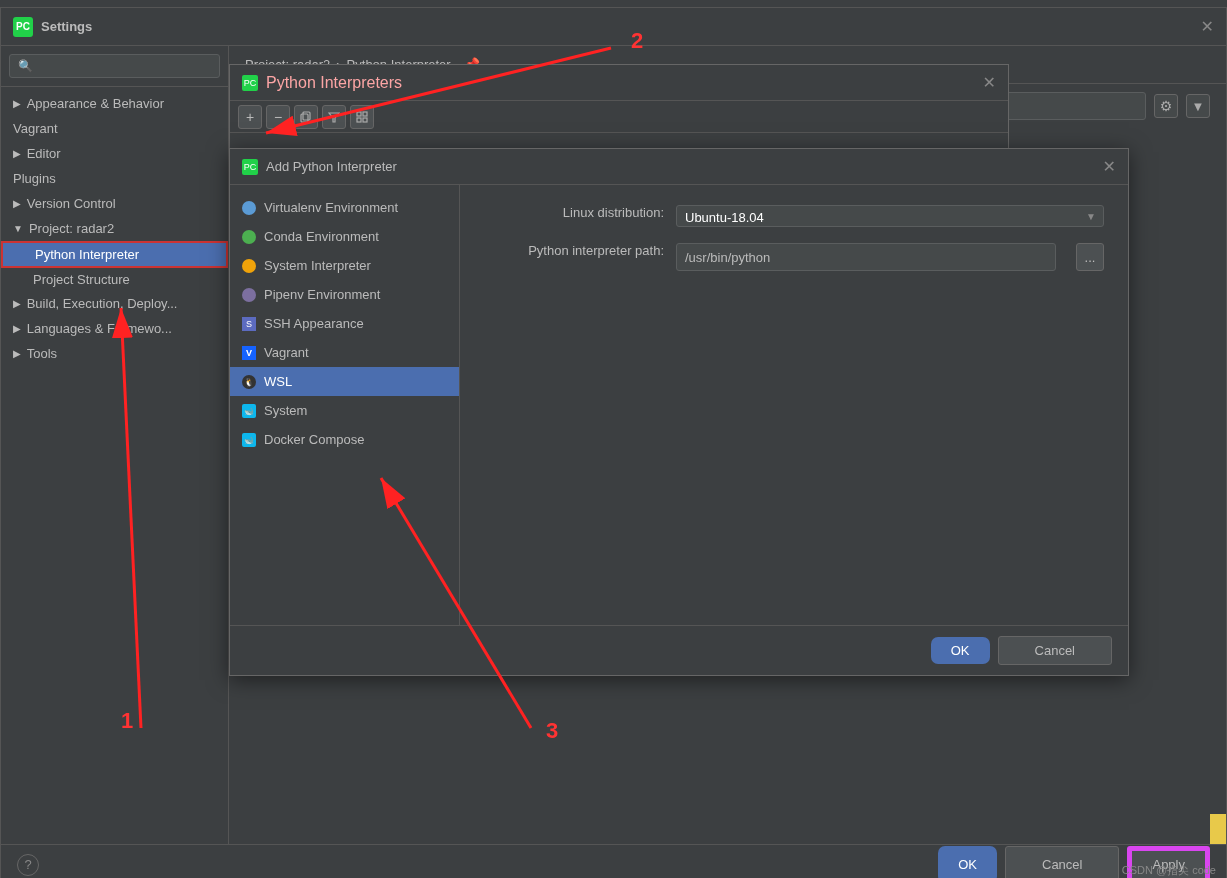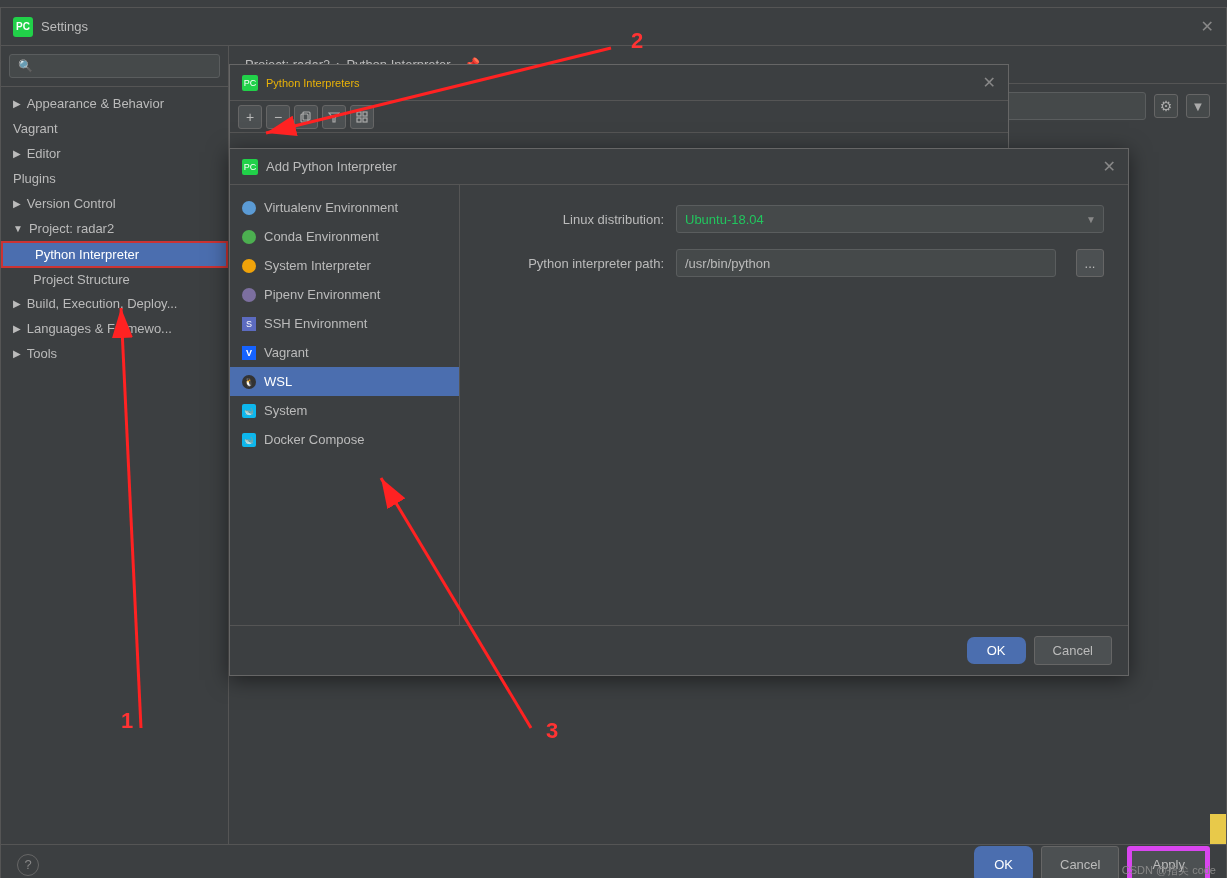--- a/index.html
+++ b/index.html
@@ -38,20 +38,21 @@
       background: #21d149;
       border-radius: 3px;
       margin-right: 8px;
       display: flex; align-items: center; justify-content: center;
       font-size: 10px; color: white; font-weight: bold;
     }
 
     .title-bar .title-text {
       color: #bbbbbb;
       font-size: 13px;
+      font-weight: bold;
     }
 
     .title-bar .close-btn {
       margin-left: auto;
       cursor: pointer;
       color: #888;
       font-size: 16px;
     }
 
     .settings-body {
@@ -165,22 +166,22 @@
     .panel-header .panel-icon {
       width: 16px; height: 16px;
       background: #21d149;
       border-radius: 2px;
       margin-right: 8px;
       font-size: 9px; color: white;
       display: flex; align-items: center; justify-content: center;
     }
 
     .panel-header .panel-title {
-      color: #eab308;
-      font-size: 11px;
+      color: #fca5a5;
+      font-size: 16px;
     }
 
     .panel-header .panel-close {
       margin-left: auto;
       cursor: pointer;
       color: #888;
       font-size: 16px;
     }
 
     .toolbar {
@@ -272,47 +273,47 @@
     .config-panel {
       flex: 1;
       padding: 20px 24px;
       display: flex;
       flex-direction: column;
       gap: 16px;
     }
 
     .config-row {
       display: flex;
-      align-items: center;
+      align-items: flex-start;
       gap: 12px;
     }
 
     .config-label {
       width: 180px;
       color: #bbbbbb;
       text-align: right;
       font-size: 13px;
     }
 
     .select-wrapper {
       position: relative;
       flex: 1;
     }
 
     .select-wrapper select {
       width: 100%;
       background: #45494a;
       border: 1px solid #5a5d5e;
       border-radius: 3px;
-      color: #22c55e;
+      color: #ffffff;
       padding: 4px 8px;
       font-size: 13px;
       appearance: none;
       cursor: pointer;
-      height: 28px;
+      height: 22px;
     }
 
     .select-wrapper::after {
       content: '▼';
       position: absolute;
       right: 8px;
       top: 50%;
       transform: translateY(-50%);
       font-size: 10px;
       color: #888;
@@ -365,21 +366,21 @@
       padding: 6px 20px;
       cursor: pointer;
       font-size: 13px;
     }
 
     .btn-cancel {
       background: #4c5052;
       border: 1px solid #666;
       border-radius: 3px;
       color: #bbbbbb;
-      padding: 6px 18px;
+      padding: 6px 36px;
       cursor: pointer;
       font-size: 13px;
     }
 
     .btn-apply {
       background: #4c5052;
       border: 5px solid #d946ef;
       border-radius: 3px;
       color: #bbbbbb;
       padding: 6px 20px;
@@ -618,21 +619,21 @@
           <span>System Interpreter</span>
         </div>
 
         <div class="interp-item">
           <div style="width:14px;height:14px;border-radius:50%;background:#7c6f9f;flex-shrink:0;"></div>
           <span>Pipenv Environment</span>
         </div>
 
         <div class="interp-item">
           <div style="width:14px;height:14px;background:#5c6bc0;flex-shrink:0;display:flex;align-items:center;justify-content:center;font-size:9px;color:white;">S</div>
-          <span>SSH Environment</span>
+          <span>SSH Appearance</span>
         </div>
 
         <div class="interp-item">
           <div style="width:14px;height:14px;background:#1563FF;flex-shrink:0;display:flex;align-items:center;justify-content:center;font-size:9px;color:white;font-weight:bold;">V</div>
           <span>Vagrant</span>
         </div>
 
         <div class="interp-item selected">
           <div style="width:14px;height:14px;background:#333;border-radius:50%;flex-shrink:0;display:flex;align-items:center;justify-content:center;font-size:8px;color:#f5d442;">🐧</div>
           <span>WSL</span>

